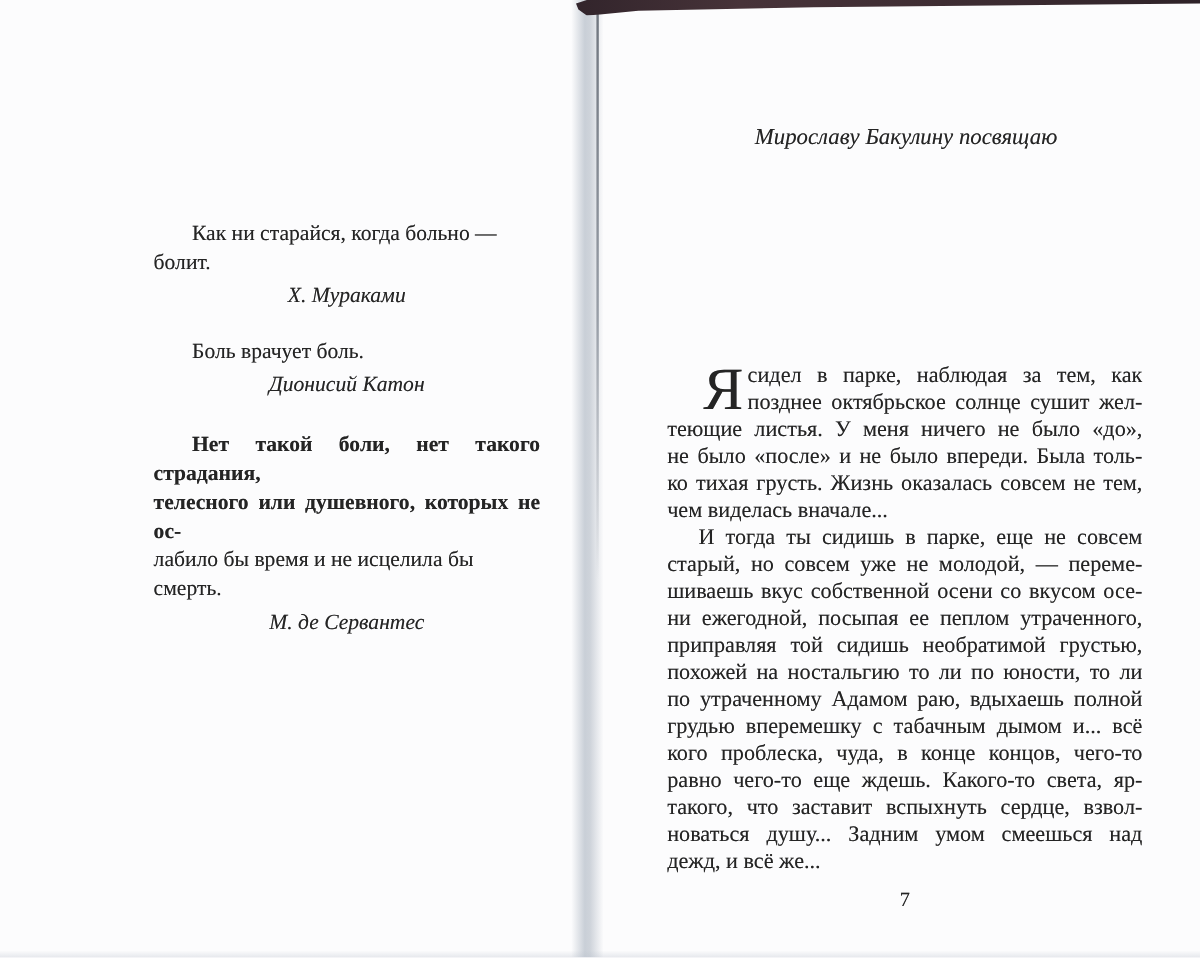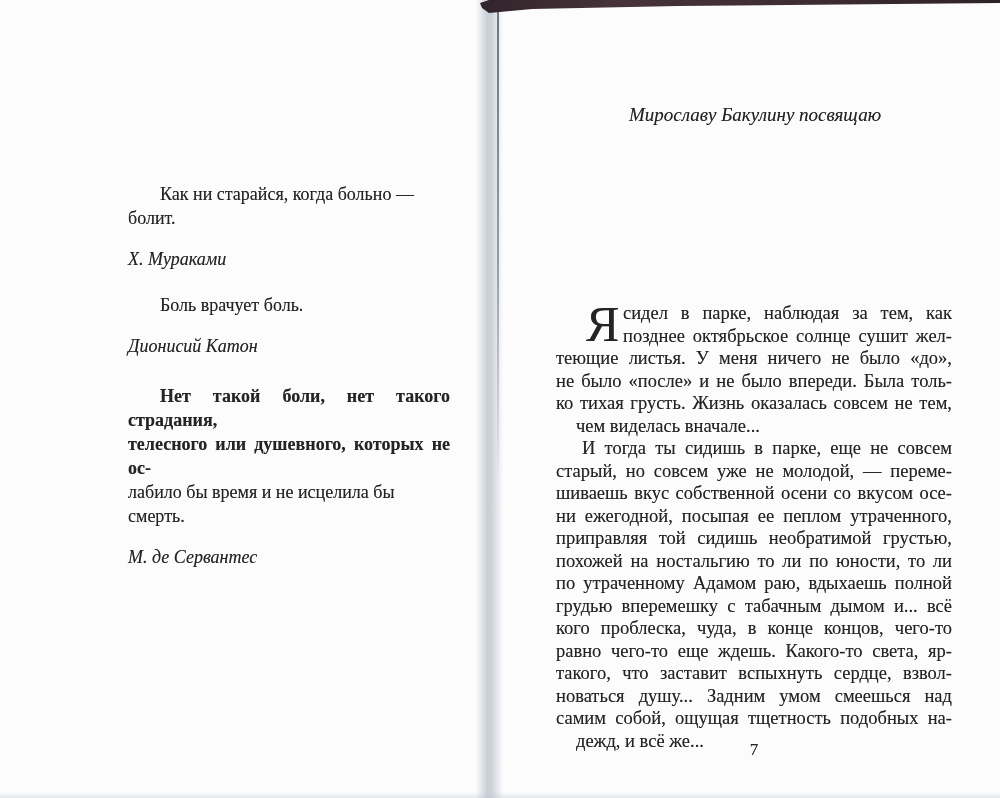--- a/index.html
+++ b/index.html
@@ -36,41 +36,41 @@
 
   
   .lp-quotes {
     position: absolute; left: 128px; top: 182px; width: 322px;
     font-size: 18px; line-height: 24px;
     text-shadow: 0 0 0.4px rgba(0,0,0,0.4);
   }
   .ql { min-height: 24px; }
   .ql.first { text-indent: 32px; }
   .ql.jl { text-align: justify; text-align-last: justify; font-weight: bold; }
-  .attr { text-align: left; font-style: italic; margin-top: 17px; min-height: 24px; }
+  .attr { text-align: center; font-style: italic; margin-top: 4px; min-height: 24px; }
   .gap22 { margin-top: 22px; }
   .gap26 { margin-top: 26px; }
 
   
   .dedication {
     position: absolute; left: 556px; top: 103px; width: 398px;
     text-align: center; font-style: italic; font-size: 19px; line-height: 24px;
     text-shadow: 0 0 0.4px rgba(0,0,0,0.4);
   }
   .rp-text {
     position: absolute; left: 556px; top: 302px; width: 396px;
     font-size: 18.5px; line-height: 22.5px;
     text-shadow: 0 0 0.4px rgba(0,0,0,0.4);
   }
   .tl {
     height: 22.5px; overflow: hidden;
     text-align: justify; text-align-last: justify;
     white-space: normal;
   }
-  .tl.last { text-align: left; text-align-last: left; margin-left: 20px; }
+  .tl.last { text-align: left; text-align-last: left; }
   .tl.dc { padding-left: 67px; }
   .tl.indent { text-indent: 26px; }
   .dropcap {
     position: absolute; left: 30px; top: 1px;
     font-size: 50px; line-height: 42px; font-weight: normal;
   }
   .rp-inner { position: relative; }
   .pagenum {
     position: absolute; left: 556px; top: 740px; width: 396px;
     text-align: center; font-size: 17px;
@@ -126,20 +126,19 @@
       <div class="tl">шиваешь вкус собственной осени со вкусом осе-</div>
       <div class="tl">ни ежегодной, посыпая ее пеплом утраченного,</div>
       <div class="tl">приправляя той сидишь необратимой грустью,</div>
       <div class="tl">похожей на ностальгию то ли по юности, то ли</div>
       <div class="tl">по утраченному Адамом раю, вдыхаешь полной</div>
       <div class="tl">грудью вперемешку с табачным дымом и... всё</div>
       <div class="tl">кого проблеска, чуда, в конце концов, чего-то</div>
       <div class="tl">равно чего-то еще ждешь. Какого-то света, яр-</div>
       <div class="tl">такого, что заставит вспыхнуть сердце, взвол-</div>
       <div class="tl">новаться душу... Задним умом смеешься над</div>
-      <div class="tl">самим собой, ощущая тщетность подобных на-</div>
       <div class="tl last">дежд, и всё же...</div>
     </div>
   </div>
 
   <div class="pagenum">7</div>
 
 </div>
 
 </body></html>

